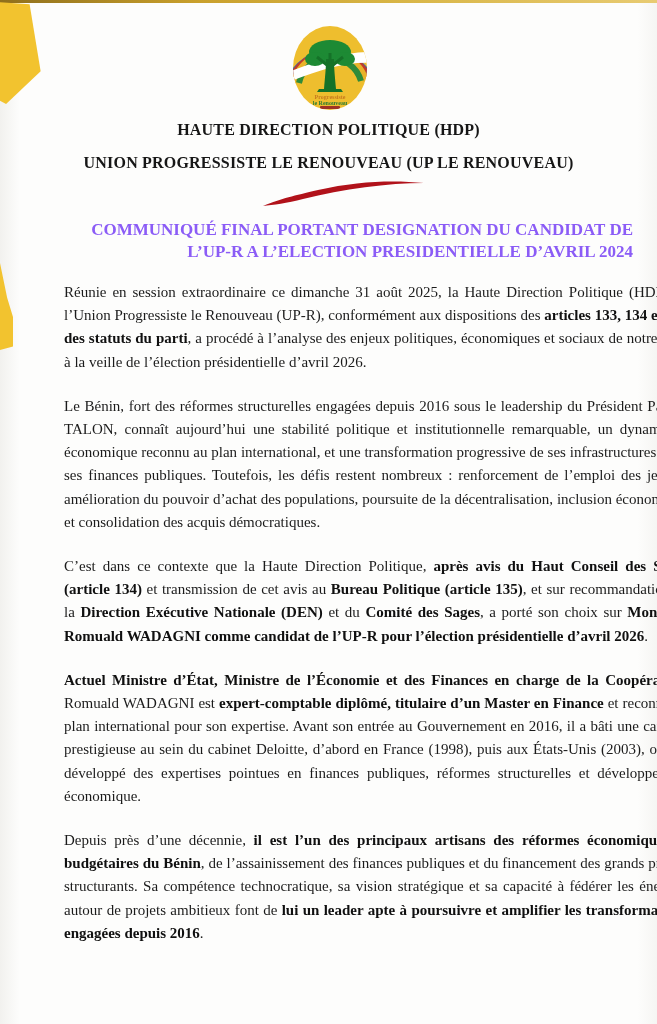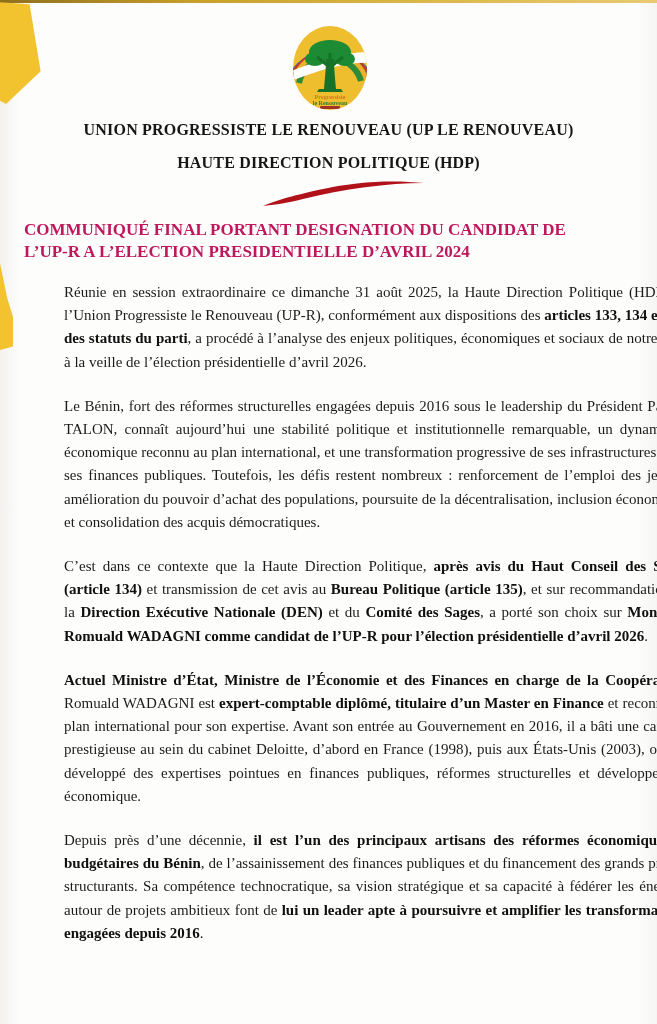--- a/index.html
+++ b/index.html
@@ -32,22 +32,22 @@
   }
   .logo{position:absolute;left:291px;top:23px;width:78px;height:88px;}
   .org-block{
     position:absolute;left:0;top:113px;width:100%;
     text-align:center;font-weight:bold;font-size:16px;line-height:33px;
     letter-spacing:.2px;color:#161616;
   }
   .swoosh{position:absolute;left:263px;top:174px;width:162px;height:32px;}
   .doc-title{
     position:absolute;left:24px;top:219px;width:609px;
-    text-align:left;font-weight:bold;font-size:17px;line-height:21.5px;
-    color:#be185d;
+    text-align:right;font-weight:bold;font-size:17px;line-height:21.5px;
+    color:#8b5cf6;
   }
   .body{
     position:absolute;left:16px;top:281px;width:625px;
     font-size:15px;line-height:23.2px;text-align:justify;
     color:#1b1b1b;
     margin-left:48px;
   }
   .body p{margin:0 0 21px 0;}
   .body b{color:#101010;}
 </style>
@@ -82,22 +82,22 @@
         <path d="M36,42 L26,34 M42,42 L52,34 M39,40 L39,30" stroke="#157228" stroke-width="3" fill="none"></path>
         <path d="M28,66 L50,66 L52,69 L26,69 Z" fill="#157228"></path>
       </g>
       <text x="39" y="76" text-anchor="middle" font-size="6" font-weight="bold" fill="#c87a1e">Progressiste</text>
       <text x="39" y="82" text-anchor="middle" font-size="6" font-weight="bold" fill="#2e7d32">le Renouveau</text>
       <rect x="29" y="83" width="20" height="3" rx="1" fill="#a03325"></rect>
     </g>
   </svg>
 
   <div class="org-block">
+    <div>HAUTE DIRECTION POLITIQUE (HDP)</div>
     <div>UNION PROGRESSISTE LE RENOUVEAU (UP LE RENOUVEAU)</div>
-    <div>HAUTE DIRECTION POLITIQUE (HDP)</div>
   </div>
 
   <svg class="swoosh" viewBox="0 0 162 32" aria-hidden="true">
     <path d="M0,32 C20,24 30,22 55,16 C95,7 130,6 161,9 C125,9 80,15 40,25 C24,29 10,31 0,32 Z" fill="#b1121a"></path>
   </svg>
 
   <div class="doc-title">
     <div>COMMUNIQUÉ FINAL PORTANT DESIGNATION DU CANDIDAT DE</div>
     <div>L’UP-R A L’ELECTION PRESIDENTIELLE D’AVRIL 2024</div>
   </div>

